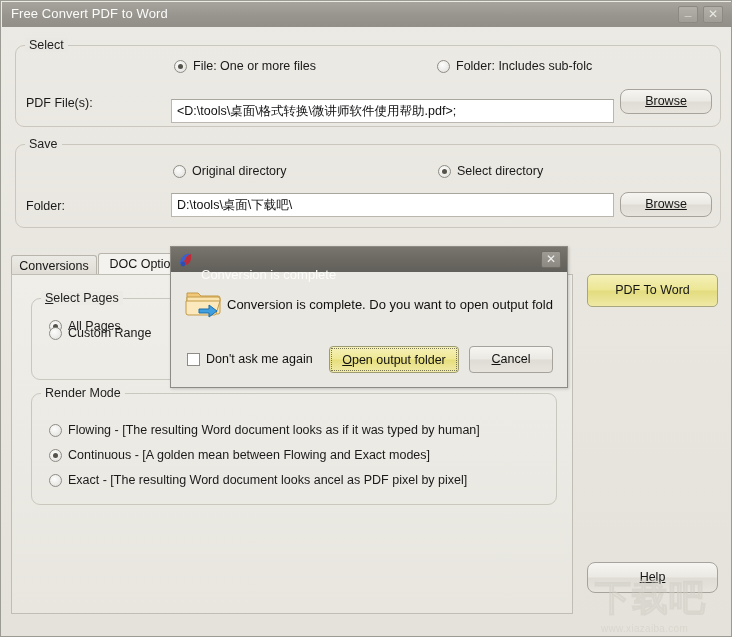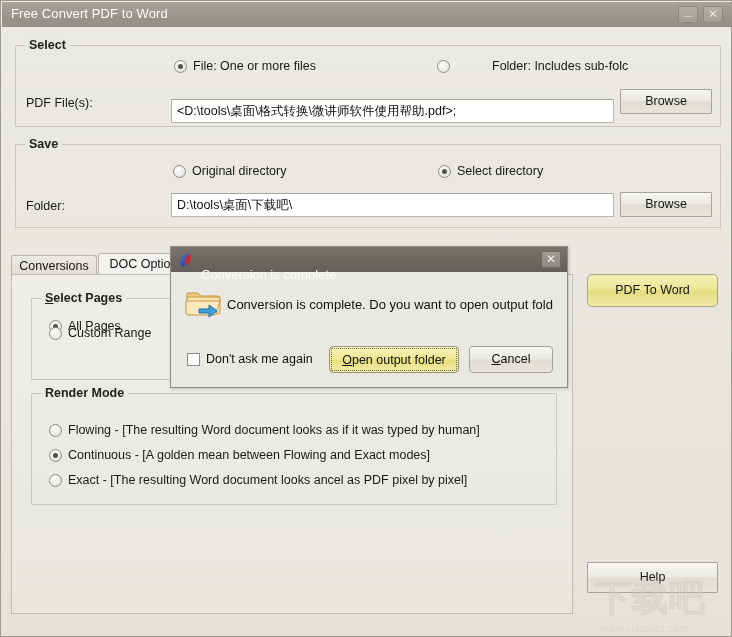--- a/index.html
+++ b/index.html
@@ -31,21 +31,21 @@
     background:linear-gradient(180deg,#b2b0a9 0%,#a09e96 100%);
     border:1px solid #8b8981;border-radius:2px;box-sizing:border-box;
     color:#f3f2ef;font-size:11px;line-height:15px;text-align:center;
   }
   .tbtn.min{right:34px;}
   .tbtn.close{right:9px;}
   .tbtn .gl{display:block;font-size:12px;line-height:15px;font-weight:bold;color:#e9e8e4;}
   .tbtn.min .gl{position:relative;top:-3px;}
 
   
-  .group{position:absolute;border:1px solid #c9c7be;box-sizing:border-box;border-radius:1px;font-weight:bold;}
+  .group{position:absolute;border:1px solid #c9c7be;box-sizing:border-box;border-radius:9px;}
   .group > .glabel{
     position:absolute;top:-8px;left:9px;background:#eae8e2;padding:0 4px;
     font-size:12.5px;color:#222;
   }
   .grp-select{left:14px;top:44px;width:706px;height:82px;}
   .grp-save{left:14px;top:143px;width:706px;height:84px;}
 
   .fieldlabel{position:absolute;font-size:12.5px;color:#1a1a1a;}
 
   .radio{position:absolute;display:flex;align-items:center;}
@@ -62,21 +62,21 @@
   .radio .rl{margin-left:6px;font-size:12.5px;color:#1a1a1a;white-space:nowrap;}
 
   .textbox{
     position:absolute;background:#ffffff;border:1px solid #b9b7ae;box-sizing:border-box;
     font-size:12.5px;color:#111;padding:3px 5px;overflow:hidden;white-space:nowrap;
     border-top-color:#a8a69d;
   }
   .btn{
     position:absolute;box-sizing:border-box;text-align:center;
     background:linear-gradient(180deg,#f6f5f1 0%,#ebe9e3 48%,#dedcd4 52%,#e6e4dd 100%);
-    border:1px solid #a5a39b;border-radius:1px;font-size:12.5px;color:#151515;
+    border:1px solid #a5a39b;border-radius:8px;font-size:12.5px;color:#151515;text-decoration:underline;
   }
   .btn .bl{display:block;}
 
   
   .tabstrip{position:absolute;left:10px;top:252px;width:562px;height:22px;}
   .tab{
     position:absolute;top:0;height:22px;box-sizing:border-box;
     border:1px solid #b7b5ac;border-bottom:none;border-radius:3px 3px 0 0;
     font-size:12.5px;color:#151515;text-align:center;line-height:20px;
   }
@@ -187,21 +187,21 @@
       </div>
     </div>
 
     <div class="group grp-select">
       <span class="glabel">Select</span>
     </div>
     <div class="radio on" style="left:173px;top:58px;">
       <span class="dot"></span>
       <span class="rl">File:  One or more files</span>
     </div>
-    <div class="radio" style="left:436px;top:58px;gap:36px;">
+    <div class="radio" style="left:436px;top:58px;">
       <span class="dot"></span>
       <span class="rl">Folder: Includes sub-folc</span>
     </div>
     <span class="fieldlabel" style="left:25px;top:95px;">PDF File(s):</span>
     <div class="textbox" style="left:170px;top:98px;width:443px;height:24px;line-height:17px;">&lt;D:\tools\桌面\格式转换\微讲师软件使用帮助.pdf&gt;;</div>
     <div class="btn" style="left:619px;top:88px;width:92px;height:25px;line-height:23px;">
       <span class="bl">Browse</span>
     </div>
 
     <div class="group grp-save">

